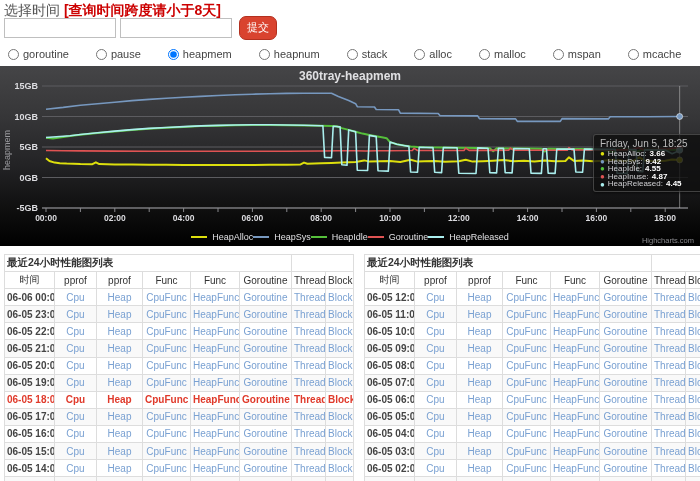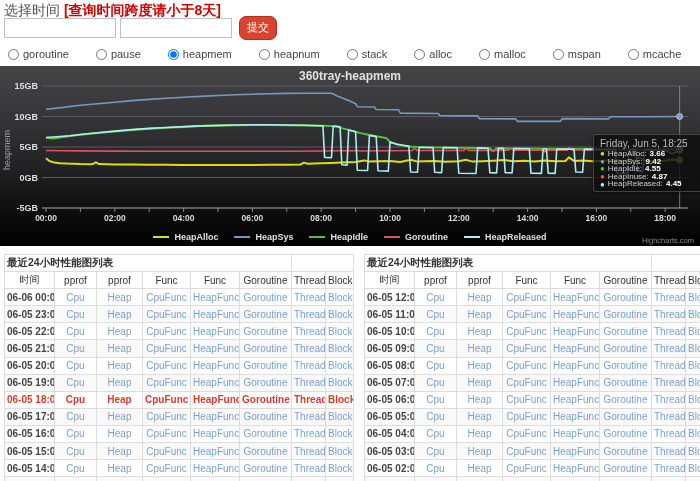--- a/index.html
+++ b/index.html
@@ -12,21 +12,21 @@
   .submit-btn{margin-left:3px;width:36px;height:22px;background:#d9432f;border:1px solid #b3301f;
     color:#fff;font-size:11px;line-height:20px;text-align:center;cursor:pointer;border-radius:7px;}
   .radio-line{display:flex;align-items:center;gap:27px;margin:8px 0 6px 4px;font-size:11px;color:#444;}
   .radio-item{display:flex;align-items:center;gap:4px;white-space:nowrap;}
   .radio-item input{margin:0;width:11px;height:11px;}
   
   .chart-wrap{position:relative;width:700px;height:180px;
     background:linear-gradient(180deg,#454547 0%,#363638 28%,#232325 55%,#0d0d0d 82%,#000 100%);}
   .chart-wrap svg{display:block;}
   .chart-legend{position:absolute;left:0;right:0;bottom:4px;display:flex;justify-content:center;
-    gap:16px;font-size:9px;font-weight:bold;color:#E0E0E3;}
+    font-size:9px;font-weight:normal;color:#E0E0E3;}
   .legend-item{display:flex;align-items:center;gap:5px;}
   .legend-swatch{width:16px;height:2px;display:inline-block;}
   .chart-tooltip{position:absolute;left:593px;top:68px;width:101px;background:rgba(15,15,15,0.82);
     border:1px solid rgba(160,160,160,0.35);border-radius:3px;padding:3px 6px;font-size:8px;color:#cfcfd2;
     box-shadow:0 1px 3px rgba(0,0,0,.6);}
   .tt-header{font-size:10px;color:#bbb;margin-bottom:1px;white-space:nowrap;}
   .tt-row{display:flex;align-items:center;gap:3px;line-height:7.6px;white-space:nowrap;}
   .tt-dot{font-size:8px;line-height:7px;}
   .tt-val{font-weight:bold;color:#fff;}
   

